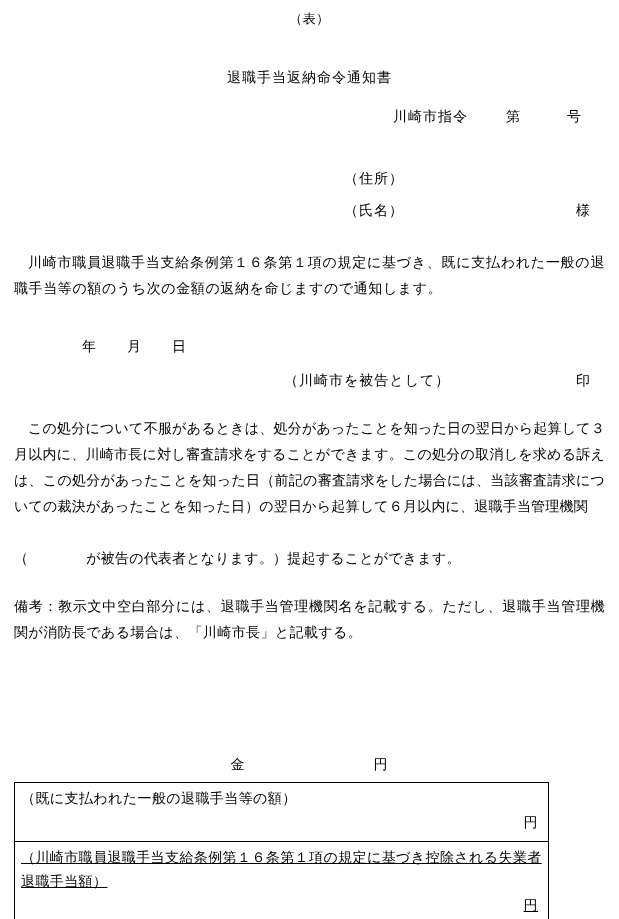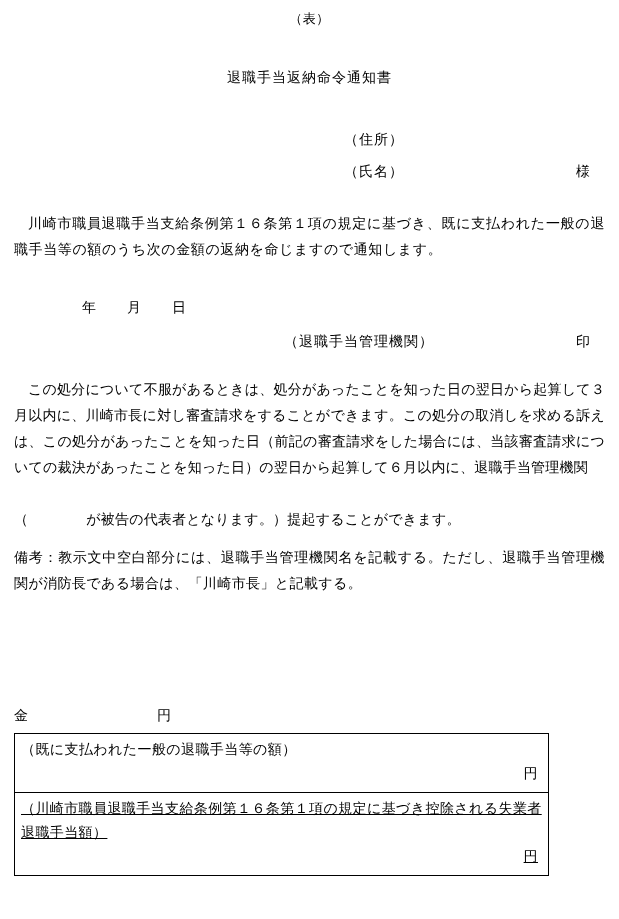--- a/index.html
+++ b/index.html
@@ -93,28 +93,29 @@
     line-height: 26px;
     margin-top: 26px;
     text-align: justify;
     text-justify: inter-ideograph;
     letter-spacing: 0.2px;
   }
   .blank-gap { display: inline-block; width: 58px; }
   .remark-para {
     font-size: 14px;
     line-height: 26px;
-    margin-top: 12px;
+    margin-top: 22px;
     text-align: justify;
     text-justify: inter-ideograph;
     letter-spacing: 0.4px;
   }
   .amount-header {
     font-size: 14px;
     margin-top: 110px;
+    text-align: center;
     letter-spacing: 1px;
   }
   .sp-amt { display: inline-block; width: 128px; }
   table.amount-table {
     width: 535px;
     border-collapse: collapse;
     margin-top: 8px;
     table-layout: fixed;
   }
   table.amount-table td {
@@ -138,36 +139,39 @@
 </style>
 </head>
 <body>
 
 <div class="page">
 
   <div class="doc-head center">（表）</div>
 
   <div class="doc-title center">退職手当返納命令通知書</div>
 
+  <div class="ref-line">
+    <span>川崎市指令</span><span class="sp-wide"></span><span>第</span><span class="sp-wide2"></span><span>号</span>
+  </div>
 
   <div class="addr-line">（住所）</div>
 
   <div class="name-line">
     <span>（氏名）</span>
     <span class="name-suffix">様</span>
   </div>
 
   <div class="body-para indent1">川崎市職員退職手当支給条例第１６条第１項の規定に基づき、既に支払われた一般の退職手当等の額のうち次の金額の返納を命じますので通知します。</div>
 
   <div class="date-line">
     <span>年</span><span class="sp-md"></span><span>月</span><span class="sp-md"></span><span>日</span>
   </div>
 
   <div class="org-line">
-    <span>（退職手当管理機関）</span>
+    <span>（川崎市を被告として）</span>
     <span class="seal">印</span>
   </div>
 
   <div class="notice-para indent1"><span>この処分について不服があるときは、処分があったことを知った日の翌日から起算して３月以内に、川崎市長に対し審査請求をすることができます。この処分の取消しを求める訴えは、この処分があったことを知った日（前記の審査請求をした場合には、当該審査請求についての裁決があったことを知った日）の翌日から起算して６月以内に、退職手当管理機関</span></div>
   <div class="notice-para"><span>（</span><span class="blank-gap"></span><span>が被告の代表者となります。）提起することができます。</span></div>
 
   <div class="remark-para">備考：教示文中空白部分には、退職手当管理機関名を記載する。ただし、退職手当管理機関が消防長である場合は、「川崎市長」と記載する。</div>
 
   <div class="amount-header">
     <span>金</span><span class="sp-amt"></span><span>円</span>

